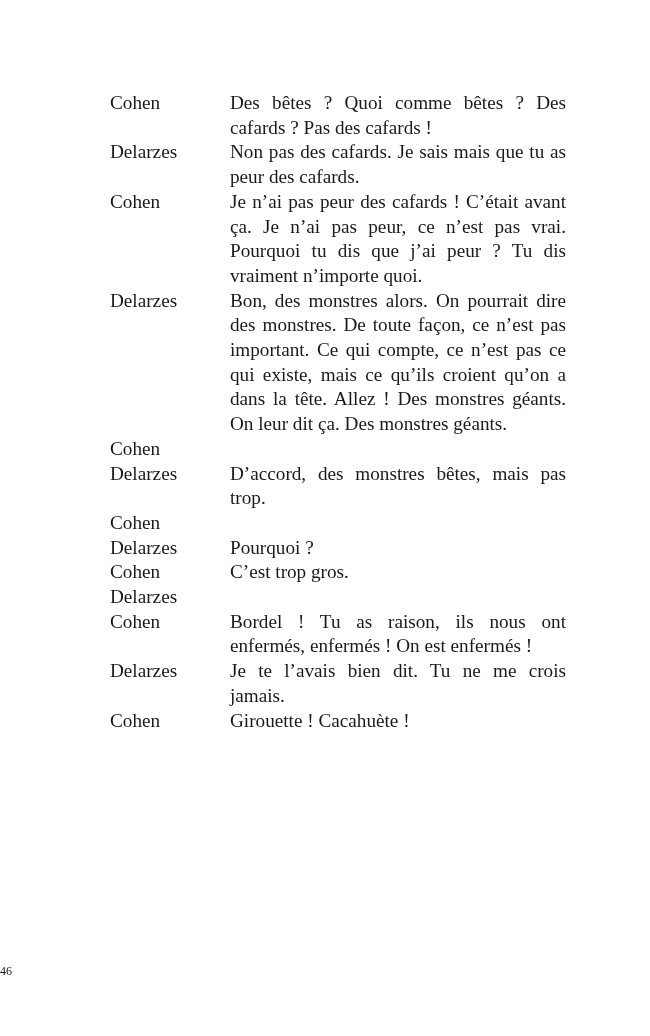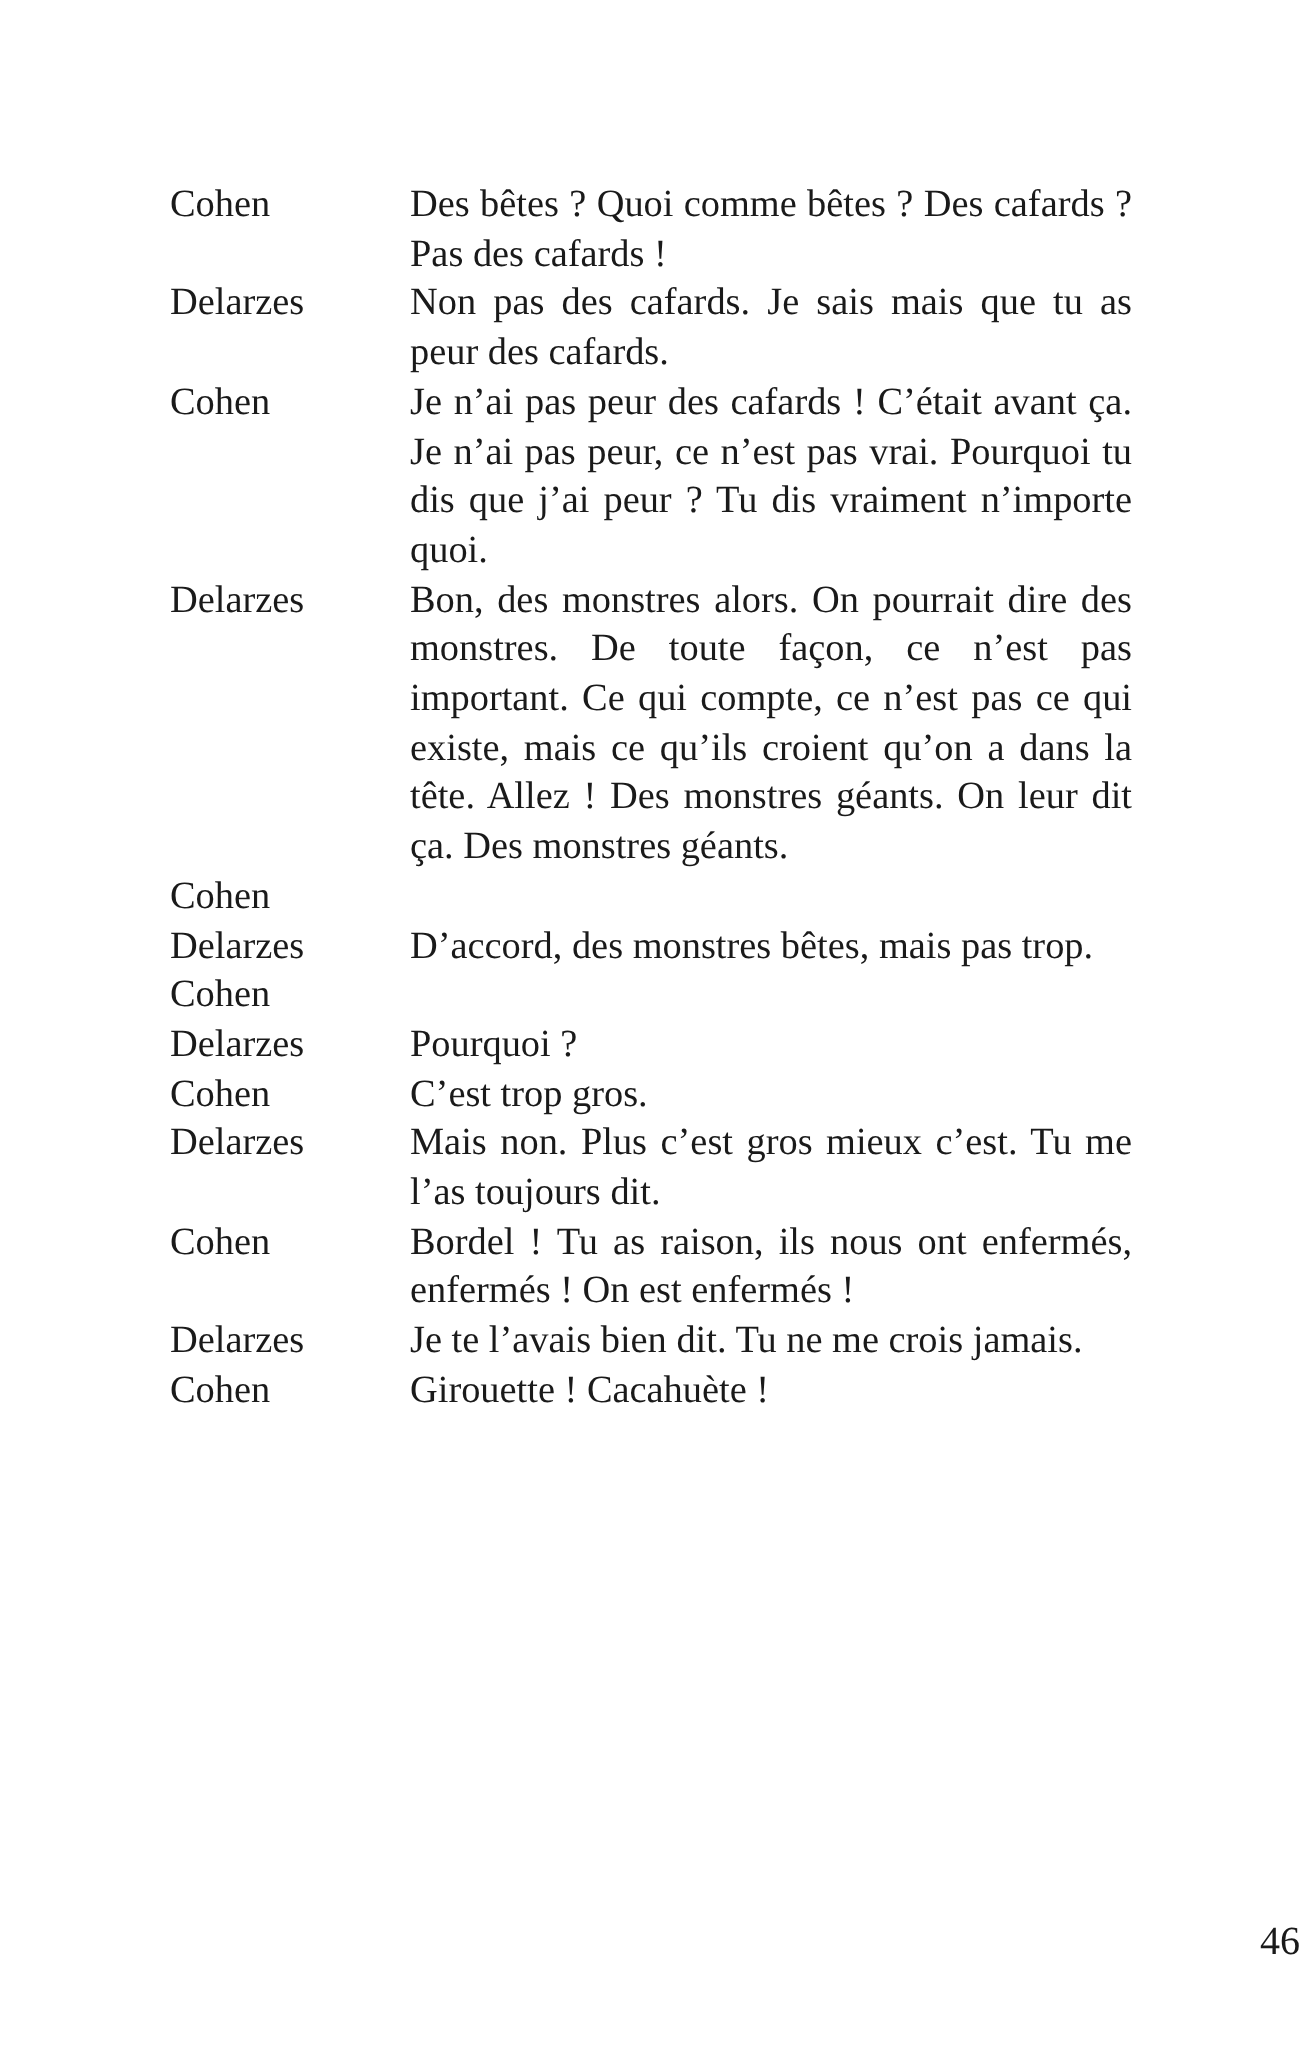--- a/index.html
+++ b/index.html
@@ -16,20 +16,21 @@
       color: #1a1a1a;
     }
     .page {
       position: absolute;
       left: 85px;
       top: 91px;
       width: 481px;
     }
     .dialogue {
       display: block;
+      margin-left: 25px;
     }
     .line {
       display: flex;
       align-items: flex-start;
       font-size: 19.2px;
       line-height: 24.7px;
     }
     .speaker {
       flex: 0 0 120px;
       width: 120px;
@@ -48,22 +49,22 @@
       text-align-last: left;
       margin-top: 24px;
       margin-bottom: 25px;
       letter-spacing: -0.2px;
     }
     .page-number {
       position: absolute;
       left: 0;
       width: 650px;
       top: 959px;
-      text-align: right;
-      font-size: 20px;
+      text-align: left;
+      font-size: 12px;
       line-height: 24px;
     }
   </style>
 </head>
 <body>
 
 <div class="page">
 
   <div class="dialogue">
     <div class="line">
@@ -95,21 +96,20 @@
     <div class="line">
       <span class="speaker">Delarzes</span>
       <span class="speech">Pourquoi ?</span>
     </div>
     <div class="line">
       <span class="speaker">Cohen</span>
       <span class="speech">C’est trop gros.</span>
     </div>
     <div class="line">
       <span class="speaker">Delarzes</span>
-      <span class="speech">Mais non. Plus c’est gros mieux c’est. Tu me l’as toujours dit.</span>
     </div>
   </div>
 
 
   <div class="dialogue">
     <div class="line">
       <span class="speaker">Cohen</span>
       <span class="speech">Bordel ! Tu as raison, ils nous ont enfermés, enfermés ! On est enfermés !</span>
     </div>
     <div class="line">

